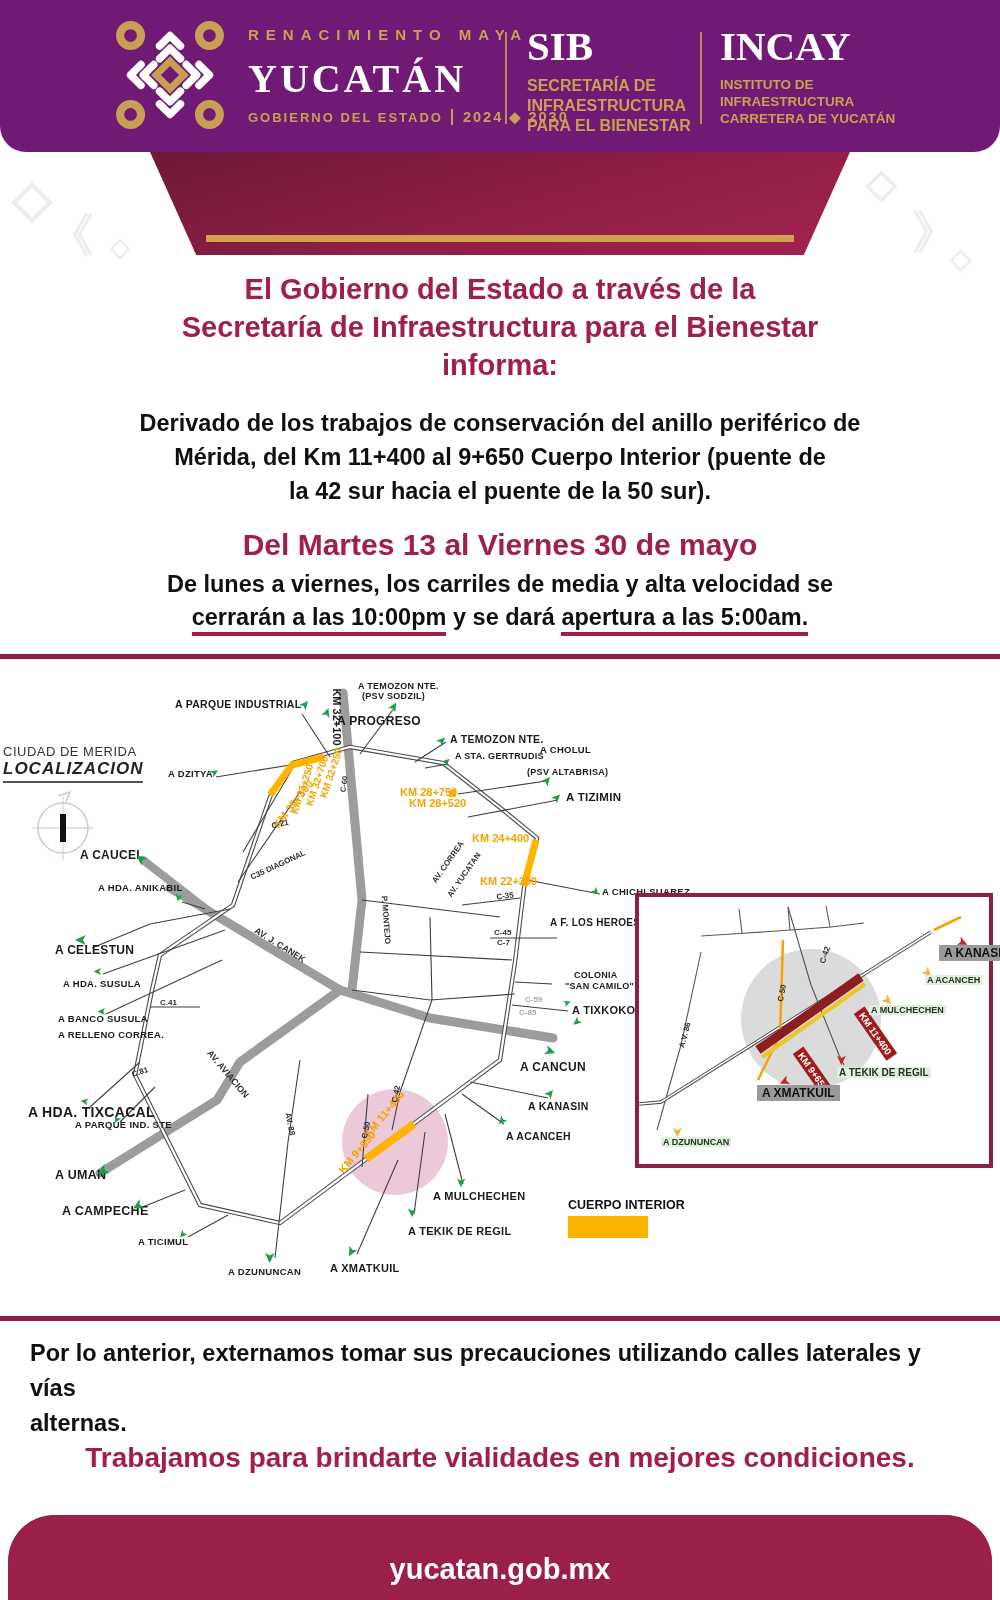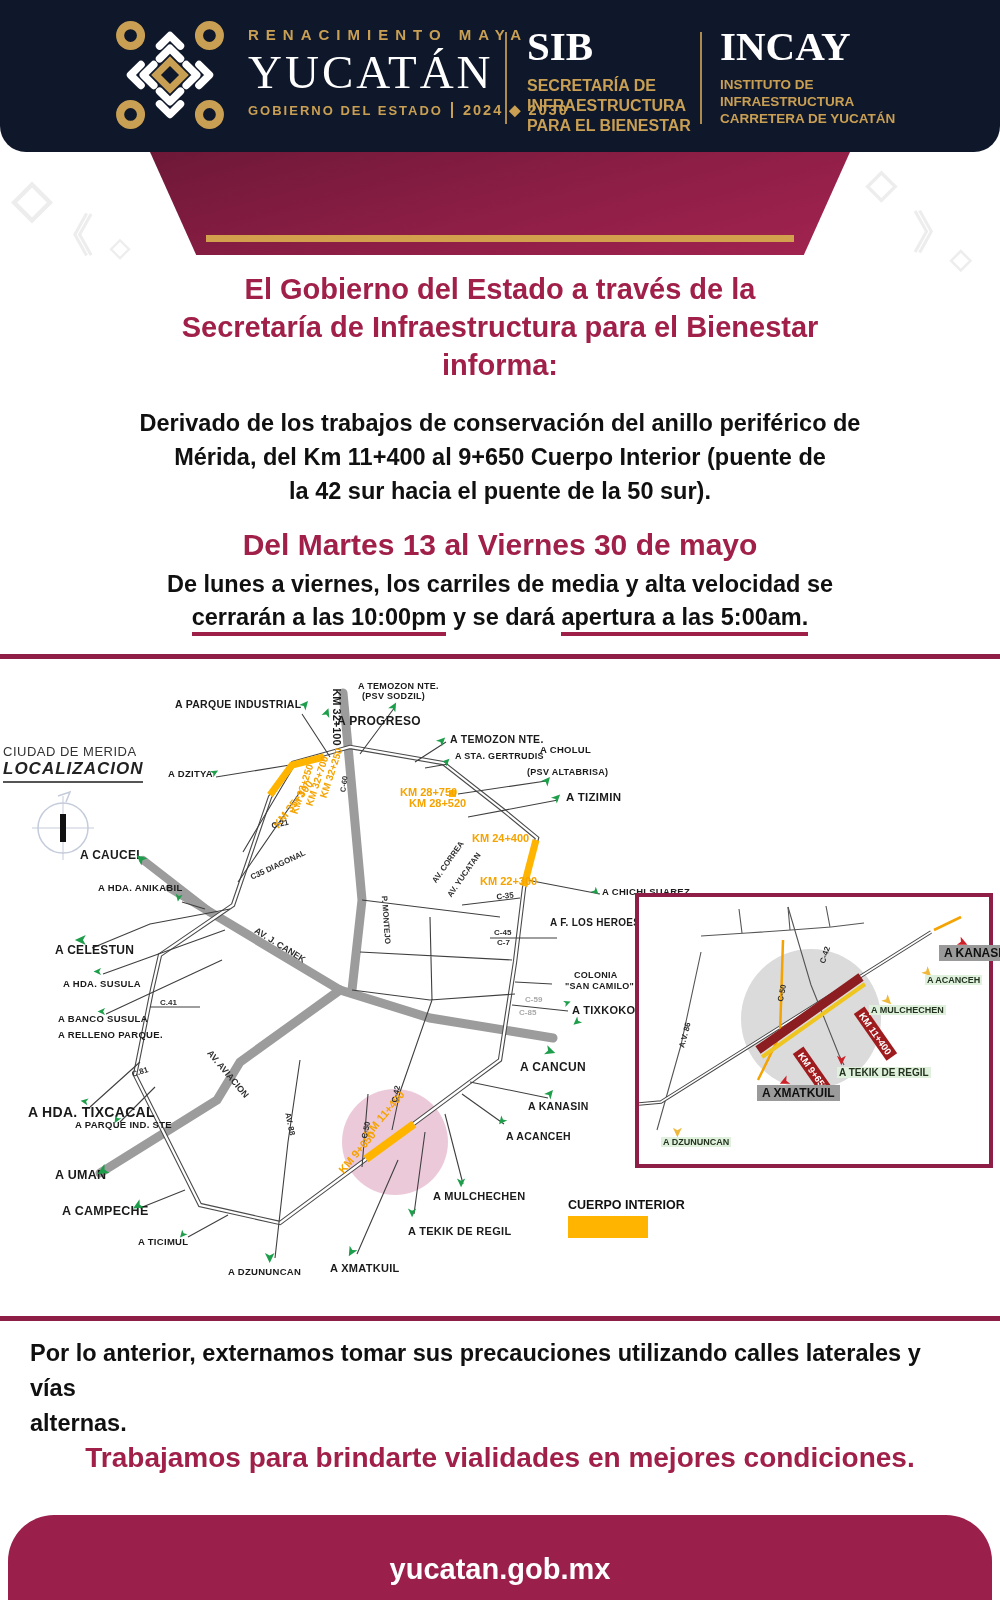--- a/index.html
+++ b/index.html
@@ -1,26 +1,26 @@
 <!DOCTYPE html>
 <html><head>
 <meta charset="utf-8">
 <style>
   html,body{margin:0;padding:0;background:#fff;}
   .page{position:relative;width:1000px;height:1600px;background:#fff;overflow:hidden;
         font-family:"Liberation Sans",sans-serif;}
 
   
-  .header{position:absolute;left:0;top:0;width:1000px;height:152px;background:#0f172a;
+  .header{position:absolute;left:0;top:0;width:1000px;height:152px;background:#701a75;
           border-radius:0 0 26px 26px;}
   .logo{position:absolute;left:112px;top:16px;width:116px;height:118px;}
   .brand{position:absolute;left:248px;top:26px;}
   .brand-tagline{color:#C9A053;font-weight:bold;font-size:15px;letter-spacing:7px;}
-  .brand-name{color:#fff;font-family:"Liberation Serif",serif;font-weight:normal;
-              font-size:47px;letter-spacing:3px;line-height:52px;margin-top:3px;}
+  .brand-name{color:#fff;font-family:"Liberation Serif",serif;font-weight:bold;
+              font-size:40px;letter-spacing:3px;line-height:52px;margin-top:10px;}
   .brand-bottom{margin-top:4px;color:#C9A053;font-size:13px;font-weight:bold;letter-spacing:2px;}
   .brand-bottom .years{border-left:2px solid #C9A053;padding-left:10px;margin-left:8px;
                        font-size:14.5px;}
   .hdr-divider{position:absolute;top:32px;width:2px;height:92px;background:#C9A053;opacity:.85;}
   .agency{position:absolute;top:24px;}
   .agency-acronym{color:#fff;font-family:"Liberation Serif",serif;font-weight:bold;
                   font-size:41px;line-height:44px;}
   .agency-lines{margin-top:8px;color:#C9A053;font-weight:bold;}
   .sib .agency-lines{font-size:16px;line-height:20px;}
   .incay .agency-lines{font-size:13.5px;line-height:17px;}
@@ -215,21 +215,21 @@
     <div class="ml" style="left:455px;top:89px;font-size:9px">A STA. GERTRUDIS</div>
     <div class="ml" style="left:540px;top:82px;font-size:9.5px">A CHOLUL</div>
     <div class="ml" style="left:527px;top:105px;font-size:9px">(PSV ALTABRISA)</div>
     <div class="ml" style="left:566px;top:129px;font-size:11.5px">A TIZIMIN</div>
     <div class="ml" style="left:168px;top:106px;font-size:9.5px">A DZITYA</div>
     <div class="ml" style="left:80px;top:186px;font-size:12px">A CAUCEL</div>
     <div class="ml" style="left:98px;top:220px;font-size:9.5px">A HDA. ANIKABIL</div>
     <div class="ml" style="left:55px;top:281px;font-size:12px">A CELESTUN</div>
     <div class="ml" style="left:63px;top:316px;font-size:9.5px">A HDA. SUSULA</div>
     <div class="ml" style="left:58px;top:351px;font-size:9.5px">A BANCO SUSULA</div>
-    <div class="ml" style="left:58px;top:367px;font-size:9.5px">A RELLENO PARQUE.</div>
+    <div class="ml" style="left:58px;top:367px;font-size:9.5px">A RELLENO CORREA.</div>
     <div class="ml" style="left:28px;top:442px;font-size:14px">A HDA. TIXCACAL</div>
     <div class="ml" style="left:75px;top:457px;font-size:9.5px">A PARQUE IND. STE</div>
     <div class="ml" style="left:55px;top:506px;font-size:12.5px">A UMAN</div>
     <div class="ml" style="left:62px;top:542px;font-size:12.5px">A CAMPECHE</div>
     <div class="ml" style="left:138px;top:574px;font-size:9.5px">A TICIMUL</div>
     <div class="ml" style="left:228px;top:604px;font-size:9.5px">A DZUNUNCAN</div>
     <div class="ml" style="left:330px;top:600px;font-size:11px">A XMATKUIL</div>
     <div class="ml" style="left:408px;top:563px;font-size:11px">A TEKIK DE REGIL</div>
     <div class="ml" style="left:433px;top:528px;font-size:11px">A MULCHECHEN</div>
     <div class="ml" style="left:506px;top:468px;font-size:10.5px">A ACANCEH</div>

